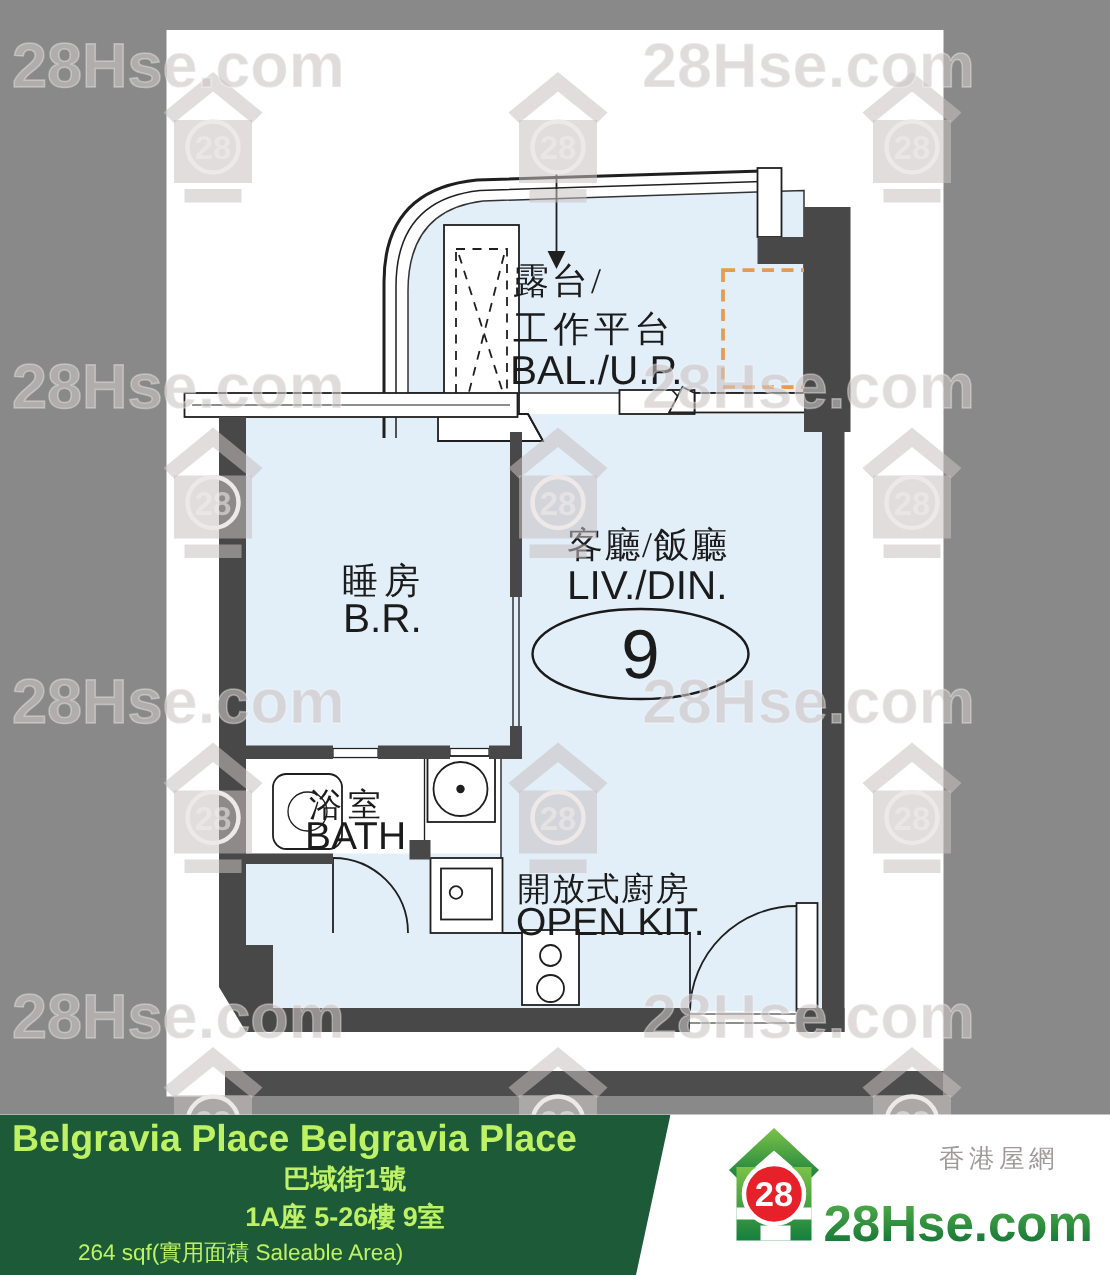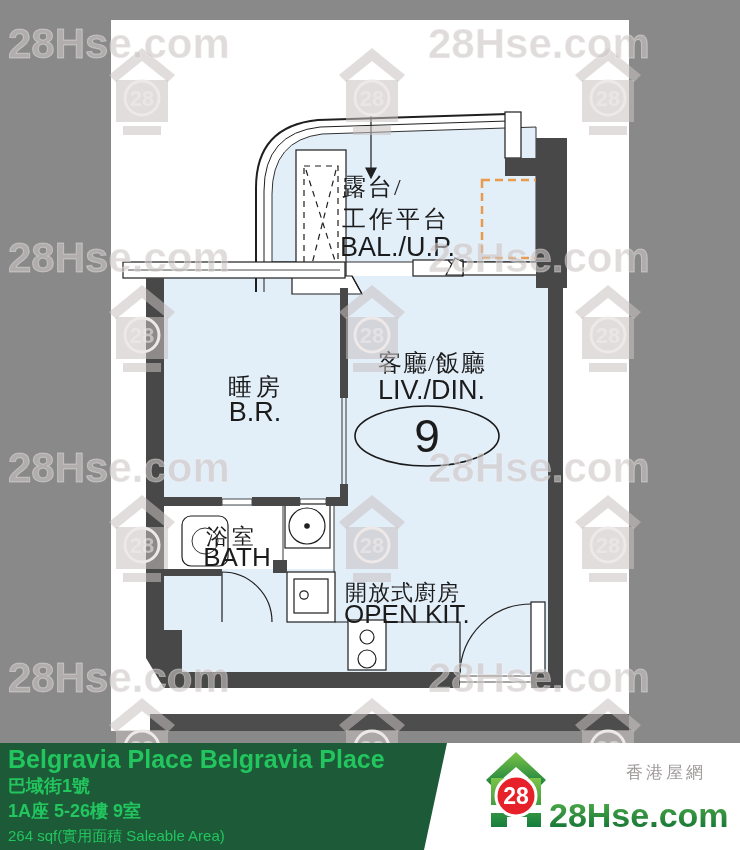--- a/index.html
+++ b/index.html
@@ -8,25 +8,25 @@
   svg{display:block;}
   #plan-svg{position:absolute;left:0;top:0;z-index:1;}
   
   .cjk{font-family:"Liberation Serif","DejaVu Serif",serif;fill:#1b1b1b;}
   .lat{font-family:"Liberation Sans","DejaVu Sans",sans-serif;fill:#1b1b1b;}
   .wm-txt{font-family:"Liberation Sans",sans-serif;font-weight:bold;font-size:42px;
           fill:#cdc5c5;fill-opacity:.6;stroke:#ffffff;stroke-opacity:.35;stroke-width:1px;}
   
   .footer-white{position:absolute;left:0;top:743px;width:740px;height:107px;background:#ffffff;z-index:2;}
   .banner{position:absolute;left:0;top:743px;width:452px;height:107px;background:#1d5b38;
-          clip-path:polygon(0 0,447px 0,424px 107px,0 107px);z-index:3;color:#22c55e;
+          clip-path:polygon(0 0,447px 0,424px 107px,0 107px);z-index:3;color:#bef264;
           box-sizing:border-box;padding:1px 0 0 8px;}
   .b-title{font-size:25px;font-weight:bold;line-height:30px;white-space:nowrap;}
-  .b-line{font-size:18px;font-weight:bold;line-height:25px;}
-  .b-area{font-size:15px;font-weight:normal;line-height:24px;}
+  .b-line{font-size:18px;font-weight:bold;line-height:25px;text-align:center;}
+  .b-area{font-size:15px;font-weight:normal;line-height:24px;margin-left:44px;}
   .logo{position:absolute;left:483px;top:748px;width:257px;height:100px;z-index:4;cursor:pointer;}
 </style>
 </head>
 <body>
 
 <div class="canvas">
 
   <svg id="plan-svg" width="740" height="850" viewBox="0 0 740 850">
     <defs>
       <g id="wm-icon">

